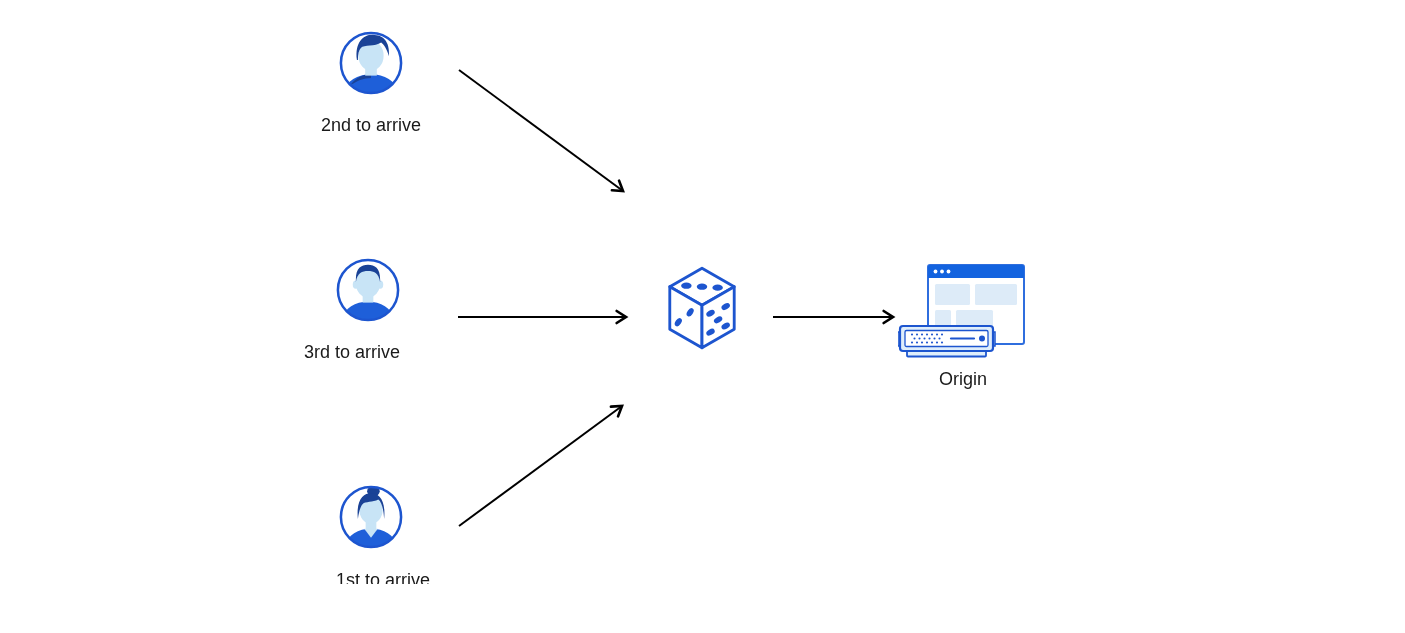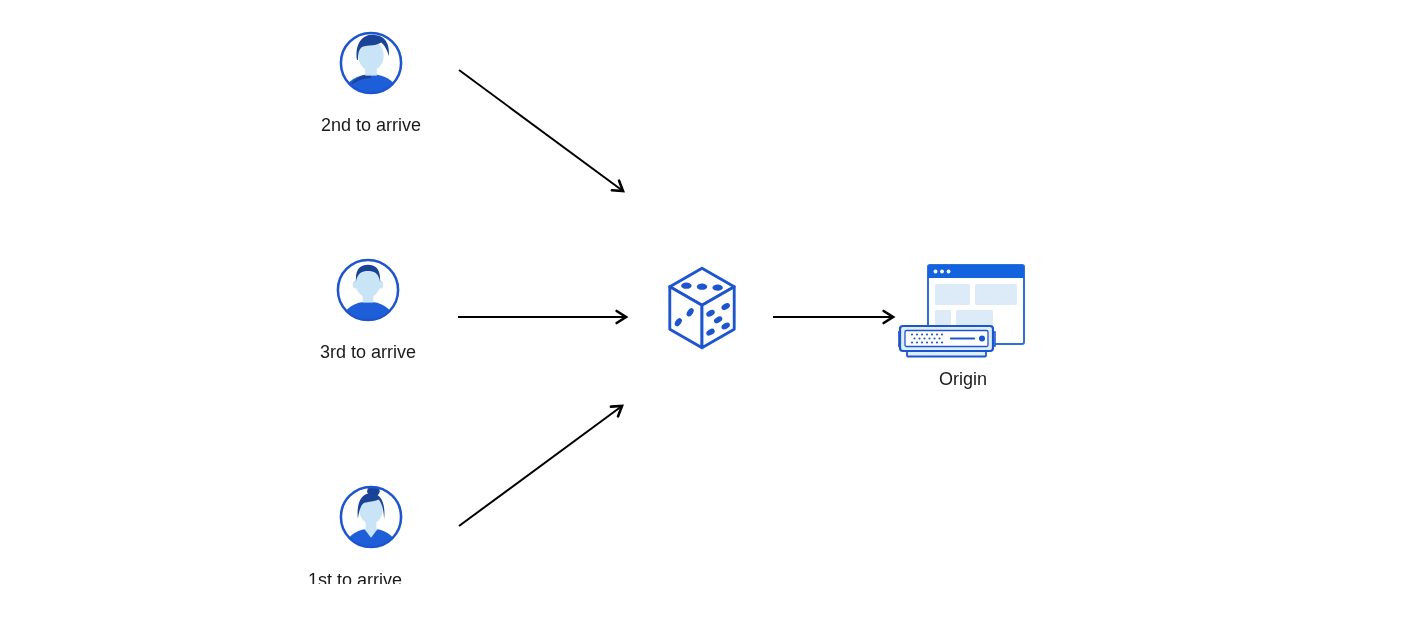--- a/index.html
+++ b/index.html
@@ -112,21 +112,21 @@
         <rect class="face" x="28.5" y="34" width="11" height="13"></rect>
         <ellipse class="face" cx="21.5" cy="28.5" rx="3.2" ry="4.2"></ellipse>
         <ellipse class="face" cx="46.5" cy="28.5" rx="3.2" ry="4.2"></ellipse>
         <ellipse class="face" cx="34" cy="27" rx="12.5" ry="15"></ellipse>
         <path class="hair" d="M21.5 23 C21.5 11.5 27 8 34 8 C41 8 46.5 11.5 46.5 23
                              L46.5 26 C45 16.5 40 14.5 34 14.5 C28 14.5 23 16.5 21.5 26 Z"></path>
       </g>
       <circle class="ring" cx="34" cy="34" r="31" fill="none" stroke-width="2.6"></circle>
     </svg>
   </div>
-  <div class="node-label" style="left:293px;top:343px">3rd to arrive</div>
+  <div class="node-label" style="left:277px;top:343px">3rd to arrive</div>
 
   <div class="abs" style="left:338px;top:484px">
     <svg class="avatar" width="66" height="66" viewBox="0 0 68 68">
       <defs>
           <clipPath id="c3">
             <circle cx="34" cy="34" r="31"></circle>
           </clipPath>
         </defs>
       <circle cx="34" cy="34" r="31" fill="#ffffff"></circle>
       <g clip-path="url(#c3)">
@@ -135,21 +135,21 @@
         <rect class="face" x="28.5" y="33" width="11" height="14"></rect>
         <ellipse class="face" cx="34" cy="26.5" rx="12" ry="14.5"></ellipse>
         <ellipse class="hair" cx="36.5" cy="7.5" rx="6.5" ry="5.5"></ellipse>
         <path class="hair" d="M20.5 36 C18.5 16 26 9.5 34 9.5 C42 9.5 49.5 16 47.5 36
                              C47 26 45 18.5 41.5 16 C36 19 28 18 25.5 20.5
                              C23 23 21.5 29 20.5 36 Z"></path>
       </g>
       <circle class="ring" cx="34" cy="34" r="31" fill="none" stroke-width="2.6"></circle>
     </svg>
   </div>
-  <div class="node-label" style="left:280px;top:571px">1st to arrive</div>
+  <div class="node-label" style="left:308px;top:571px">1st to arrive</div>
 
   <div class="abs" style="left:666px;top:266px">
     <svg width="72" height="84" viewBox="0 0 76 88">
       <path class="die-face" d="M38 2 L72 21.5 L38 41 L4 21.5 Z"></path>
       <path class="die-face" d="M4 21.5 L38 41 L38 86 L4 66.5 Z"></path>
       <path class="die-face" d="M72 21.5 L38 41 L38 86 L72 66.5 Z"></path>
 
       <ellipse class="die-dot" cx="21.5" cy="20.5" rx="5.5" ry="3.3"></ellipse>
       <ellipse class="die-dot" cx="38" cy="21.5" rx="5.5" ry="3.3"></ellipse>
       <ellipse class="die-dot" cx="54.5" cy="22.5" rx="5.5" ry="3.3"></ellipse>

